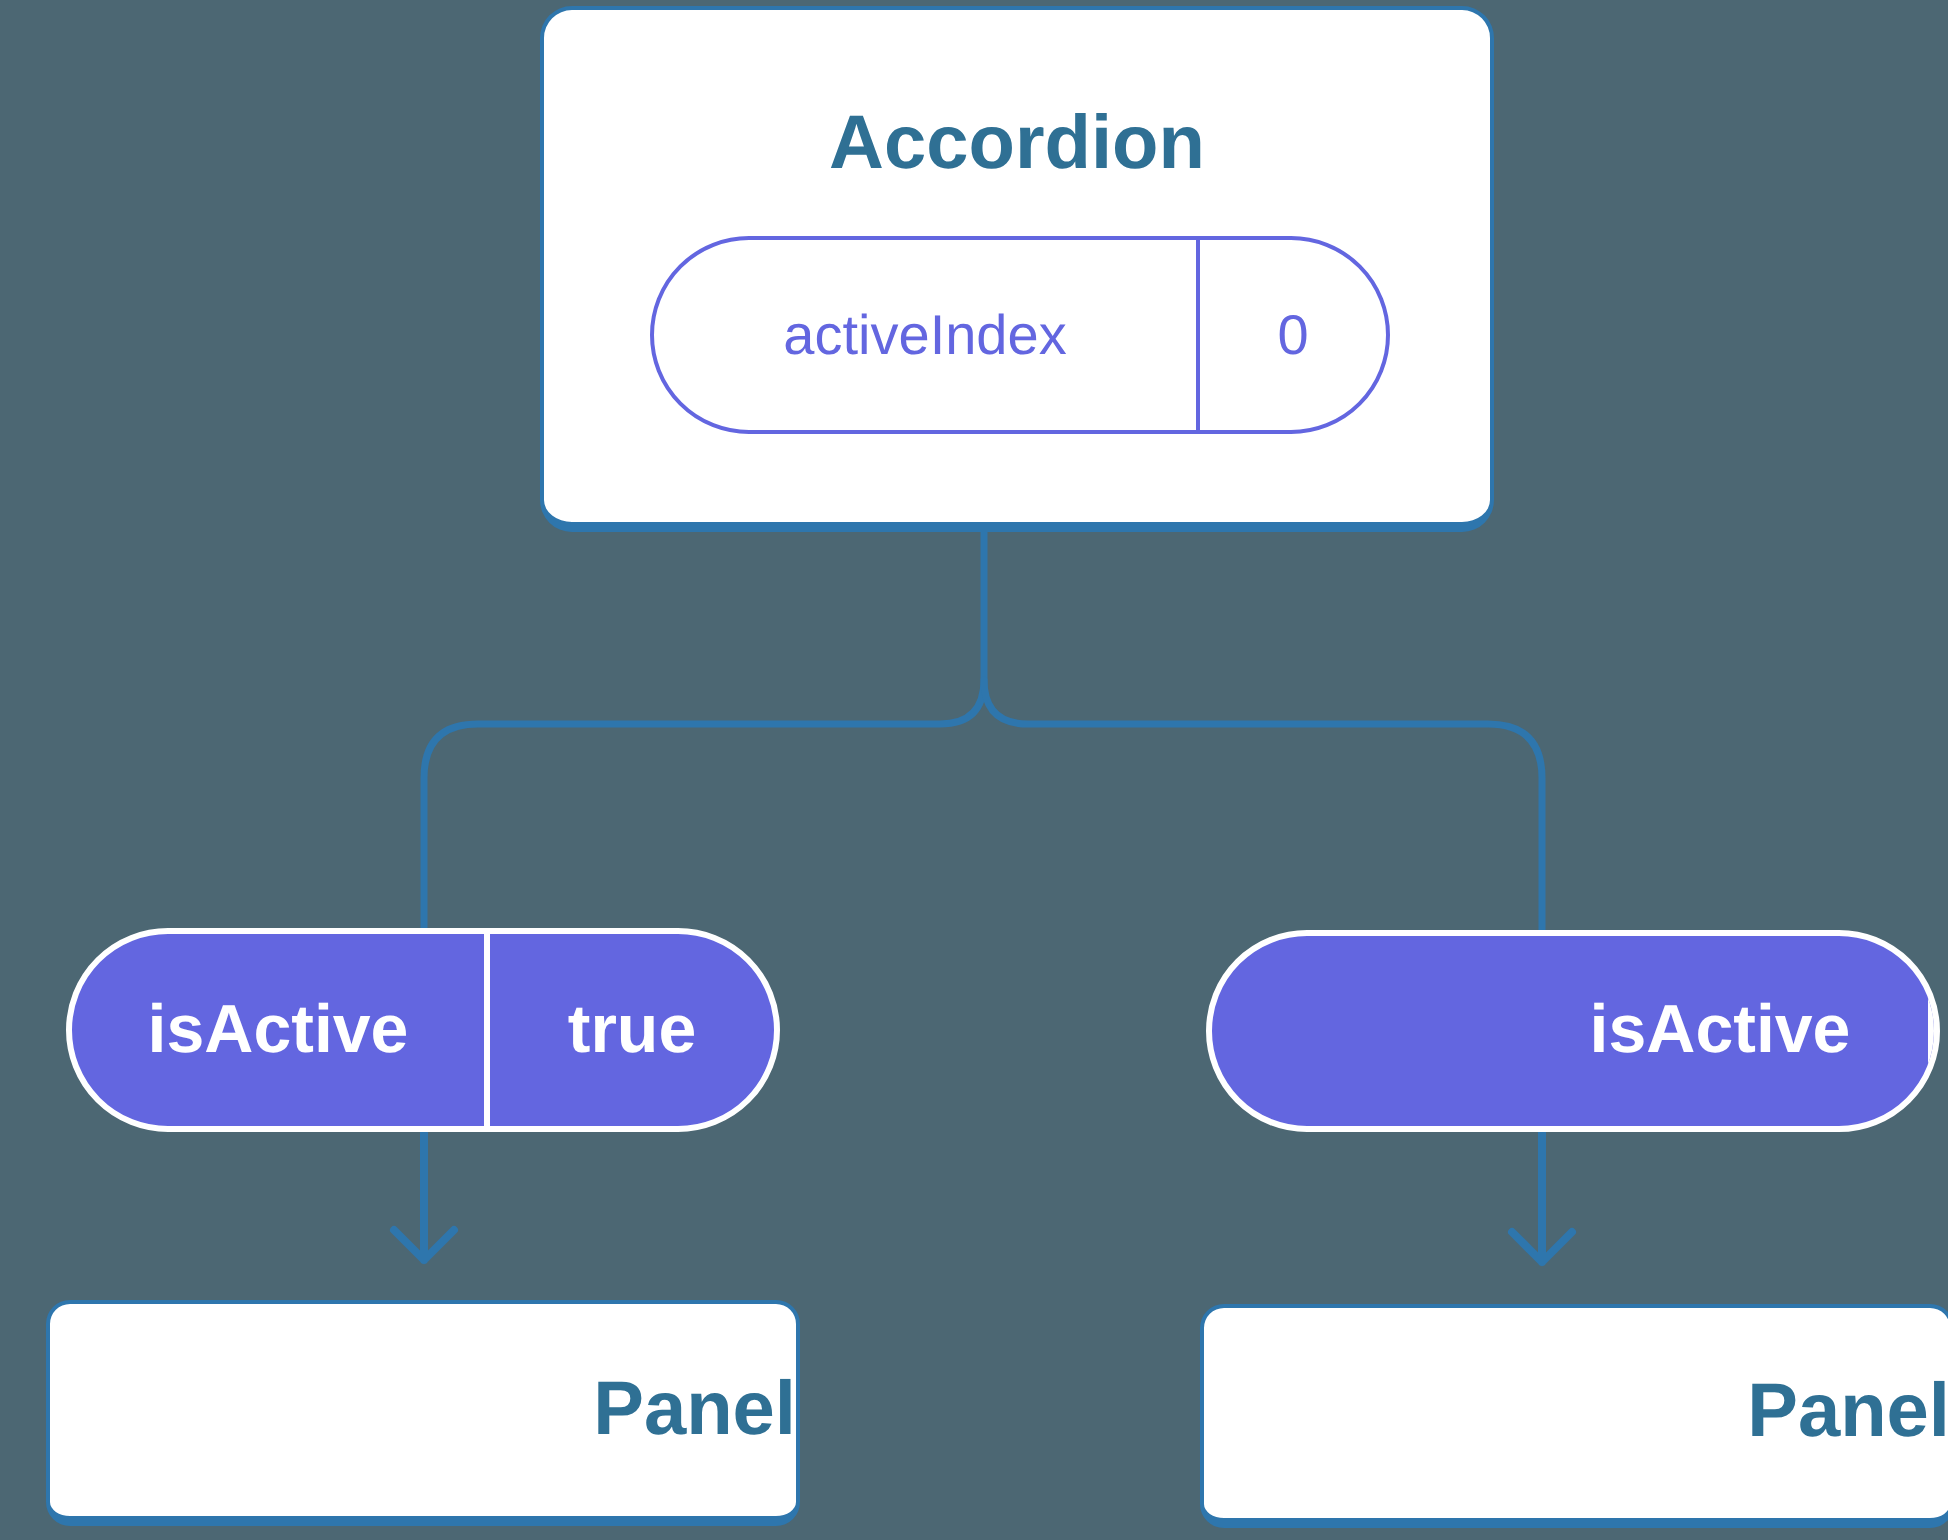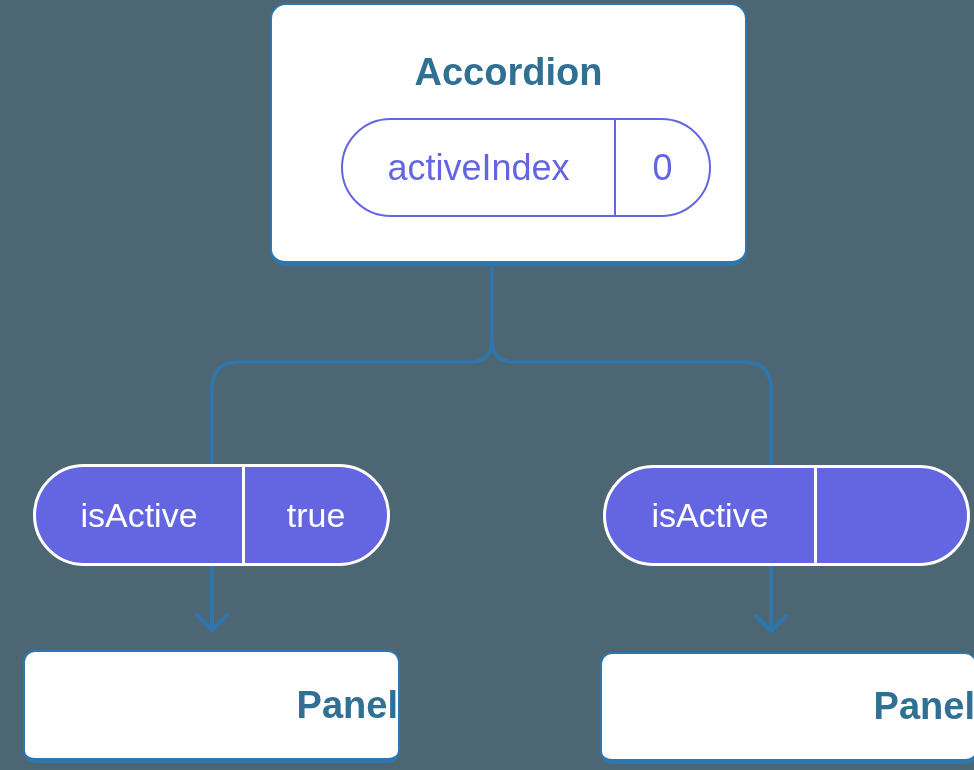--- a/index.html
+++ b/index.html
@@ -76,42 +76,43 @@
   }
   .pill-key, .pill-value {
     display: flex;
     align-items: center;
     justify-content: center;
   }
   .pill-value { flex: 1; }
 
   .pill-outline {
     position: absolute;
-    left: 69px; top: 113px;
+    left: 53px; top: 113px;
     width: 370px; height: 99px;
     border: 2px solid var(--purple);
     border-radius: 50px;
     background: var(--node-bg);
     color: var(--purple);
-    font-size: 36px;
+    font-size: 28px;
     font-weight: 500;
   }
   .pill-outline .pill-key {
     width: 273px;
     border-right: 2px solid var(--purple);
   }
 
   .pill-filled {
     position: absolute;
     background: var(--purple);
     border: 3px solid #FFFFFF;
     border-radius: 51px;
     color: var(--pill-text);
     font-size: 34px;
-    font-weight: 400;
+    font-weight: 700;
+    justify-content: flex-end;
   }
   .pill-filled .pill-key { border-right: 3px solid #FFFFFF; }
   .prop-left  { left: 18px;  top: 464px; width: 357px; height: 102px; }
   .prop-left .pill-key  { width: 209px; }
   .prop-right { left: 588px; top: 465px; width: 367px; height: 101px; }
   .prop-right .pill-key { width: 211px; }
 </style>
 </head>
 <body>
 

